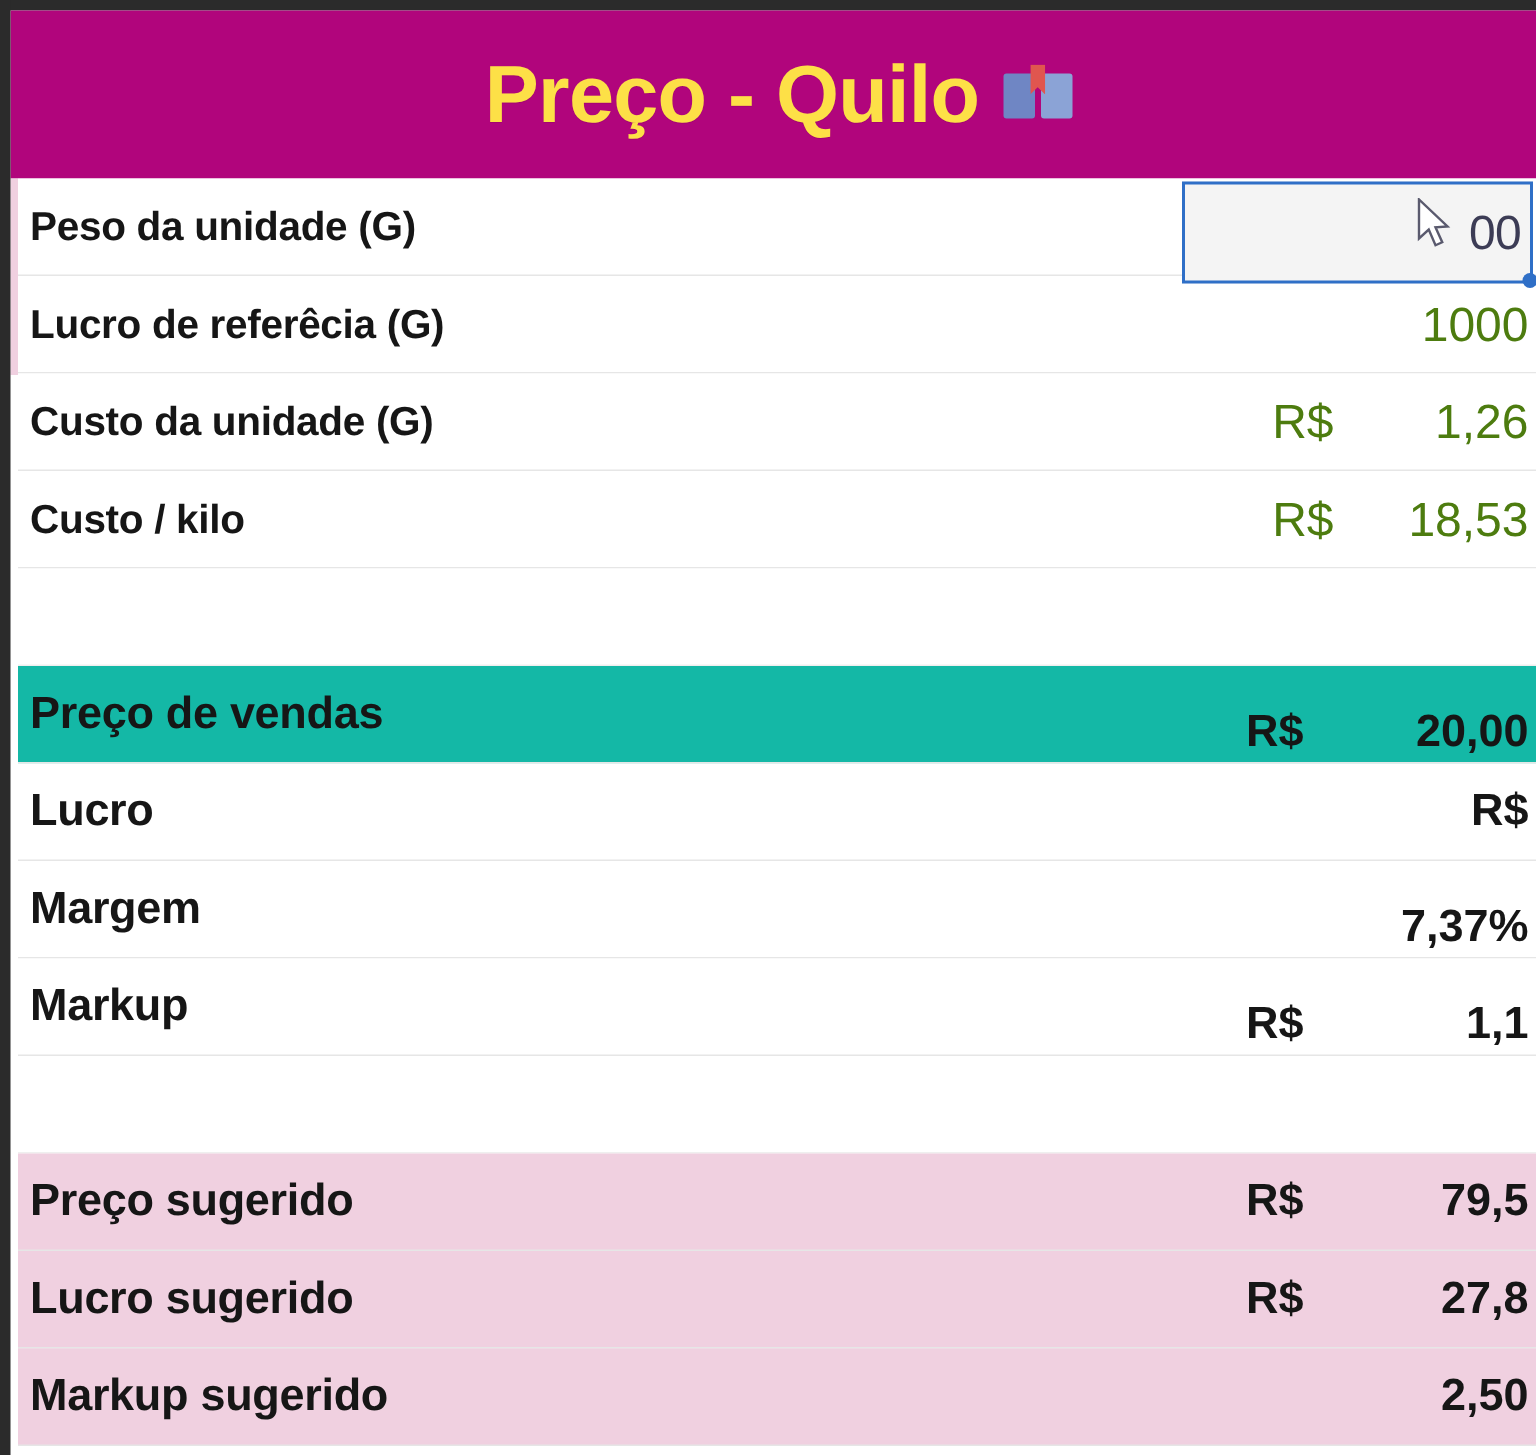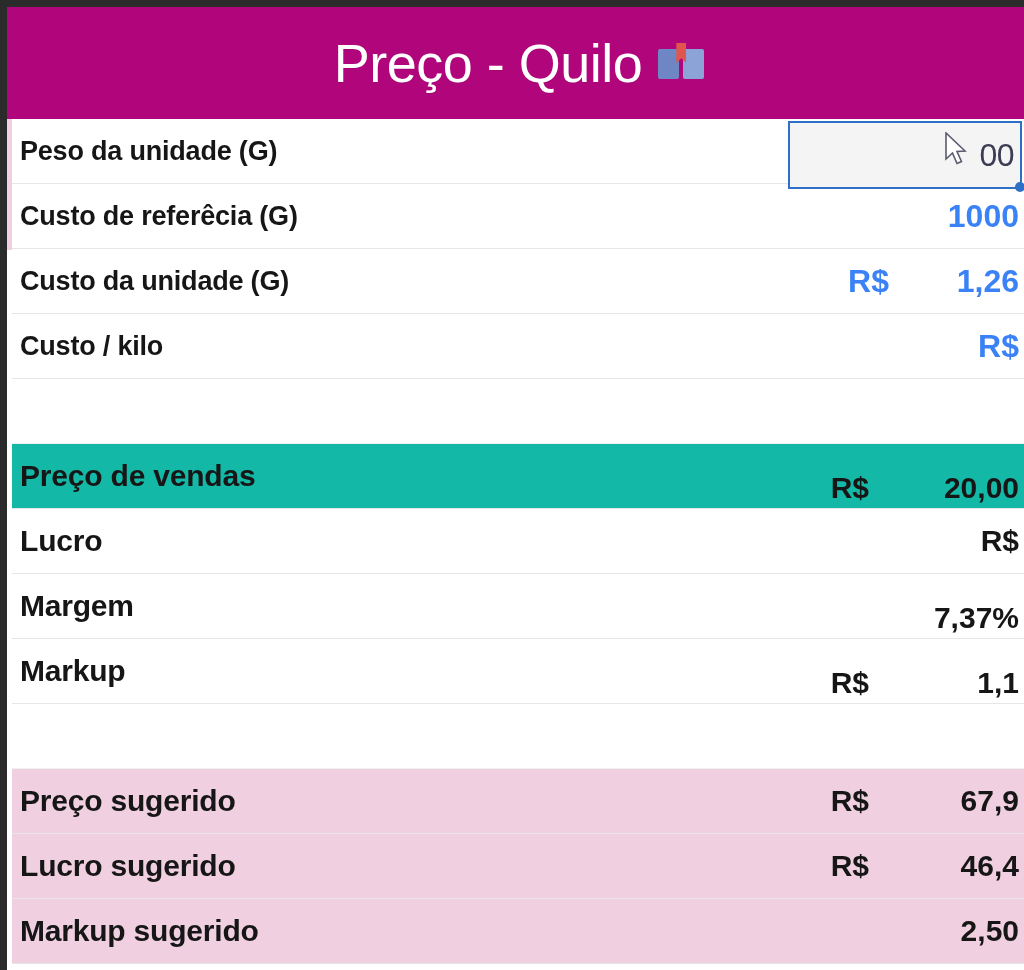--- a/index.html
+++ b/index.html
@@ -42,23 +42,23 @@
     align-items: center;
     justify-content: center;
   }
   .banner-inner {
     display: flex;
     align-items: center;
     gap: 16px;
     transform: translateX(-6px);
   }
   .banner-title {
-    color: #ffffff;
+    color: #fde047;
     font-size: 54px;
-    font-weight: normal;
+    font-weight: bold;
     letter-spacing: -0.5px;
     white-space: nowrap;
     text-shadow: 0 1px 0 rgba(0,0,0,0.08);
     margin-left: 19px;
   }
   
   .emoji-book {
     width: 46px; height: 40px;
     position: relative;
   }
@@ -122,22 +122,22 @@
   }
   .num {
     font-size: 30px;
     font-weight: bold;
     color: #161616;
     text-align: right;
     min-width: 140px;
   }
   
   .row.top .cur, .row.top .num {
-    font-weight: bold;
-    color: #3b82f6;
+    font-weight: normal;
+    color: #4d7c0f;
     font-size: 32px;
   }
   .row.top .num { min-width: 130px; }
   .row.top .cur { min-width: 80px; }
 
   .row.grp2 .cur { min-width: 96px; }
   .row.grp2 .num { min-width: 150px; margin-top: 23px; }
 
   .row.grp3 .cur { min-width: 96px; }
   .row.grp3 .num { min-width: 150px; }
@@ -220,39 +220,40 @@
 
     <div class="row top">
       <div class="label">Peso da unidade (G)</div>
       <div class="vals">
         <div class="cur"></div>
         <div class="num">00</div>
       </div>
     </div>
 
     <div class="row top">
-      <div class="label">Custo de referêcia (G)</div>
+      <div class="label">Lucro de referêcia (G)</div>
       <div class="vals">
         <div class="cur"></div>
         <div class="num">1000</div>
       </div>
     </div>
 
     <div class="row top">
       <div class="label">Custo da unidade (G)</div>
       <div class="vals">
         <div class="cur">R$</div>
         <div class="num">1,26</div>
       </div>
     </div>
 
     <div class="row top">
       <div class="label">Custo / kilo</div>
       <div class="vals">
         <div class="cur">R$</div>
+        <div class="num">18,53</div>
       </div>
     </div>
 
     <div class="row spacer">
       <div class="label"></div>
     </div>
 
     <div class="row grp2 shade">
       <div class="label big">Preço de vendas</div>
       <div class="vals">
@@ -285,29 +286,29 @@
     </div>
 
     <div class="row spacer">
       <div class="label"></div>
     </div>
 
     <div class="row grp3 pink">
       <div class="label big">Preço sugerido</div>
       <div class="vals">
         <div class="cur">R$</div>
-        <div class="num">67,9</div>
+        <div class="num">79,5</div>
       </div>
     </div>
 
     <div class="row grp3 pink">
       <div class="label big">Lucro sugerido</div>
       <div class="vals">
         <div class="cur">R$</div>
-        <div class="num">46,4</div>
+        <div class="num">27,8</div>
       </div>
     </div>
 
     <div class="row grp3 pink">
       <div class="label big">Markup sugerido</div>
       <div class="vals">
         <div class="cur"></div>
         <div class="num">2,50</div>
       </div>
     </div>

